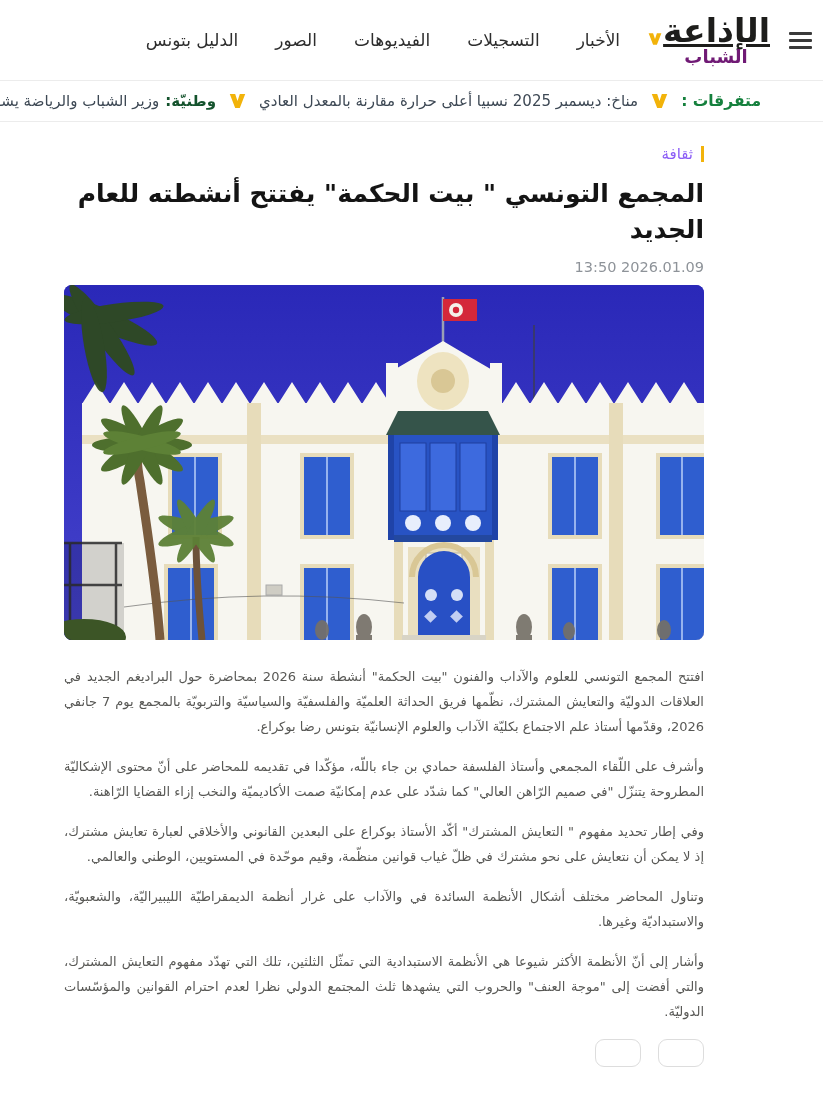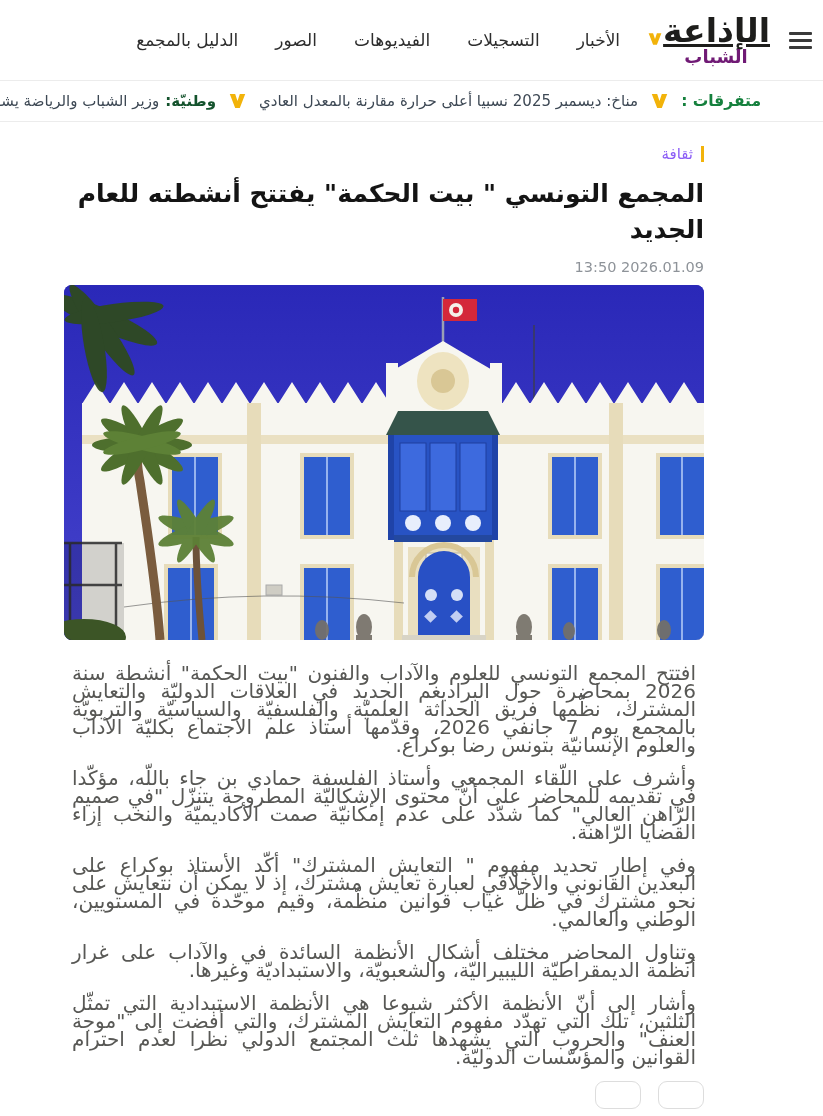--- a/index.html
+++ b/index.html
@@ -28,21 +28,21 @@
 
   
   .main { width:640px; margin:23px 119px 0 64px; }
   .cat { display:flex; align-items:center; gap:8px; font-size:15px; color:#8b5cf6; }
   .cat-bar { width:3px; height:16px; background:#f2b30a; }
   h1.title { margin:13px 0 0; font-size:25px; line-height:36px; font-weight:700; color:#141414; }
   .date { margin-top:11px; font-size:14.5px; color:#8e9399; direction:ltr; text-align:right; }
   .photo { margin-top:10px; width:640px; height:355px; border-radius:8px; overflow:hidden; background:#2a28b8; }
   .photo svg { display:block; }
   .body-text { margin-top:24px; }
-  .body-text p { margin:0 8px 15px; font-size:20px; line-height:18px; color:#585855; text-align:justify; }
+  .body-text p { margin:0 0 15px; font-size:13px; line-height:25px; color:#585855; text-align:justify; }
   .pills { display:flex; gap:17px; margin-top:8px; }
   .pill { width:46px; height:28px; border:1px solid #ddd; border-radius:9px; background:#fff; cursor:pointer; }
 </style>
 </head>
 <body>
 
 <div class="page">
 
   <header class="header">
     <div class="burger">
@@ -59,21 +59,21 @@
             </svg>
         </span>
       </div>
       <div class="logo-l2">الشباب</div>
     </div>
     <nav>
       <span class="nav-item">الأخبار</span>
       <span class="nav-item">التسجيلات</span>
       <span class="nav-item">الفيديوهات</span>
       <span class="nav-item">الصور</span>
-      <span class="nav-item">الدليل بالمجمع</span>
+      <span class="nav-item">الدليل بتونس</span>
     </nav>
   </header>
 
   <div class="ticker">
     <span class="lbl">متفرقات :</span>
     <span class="v-badge">
       <svg width="17" height="16" viewBox="0 0 22 20">
           <path d="M1 1 L8 1 L11 10 L14 1 L21 1 L14 19 L8 19 Z" fill="#f2b30a"></path>
         </svg>
     </span>

